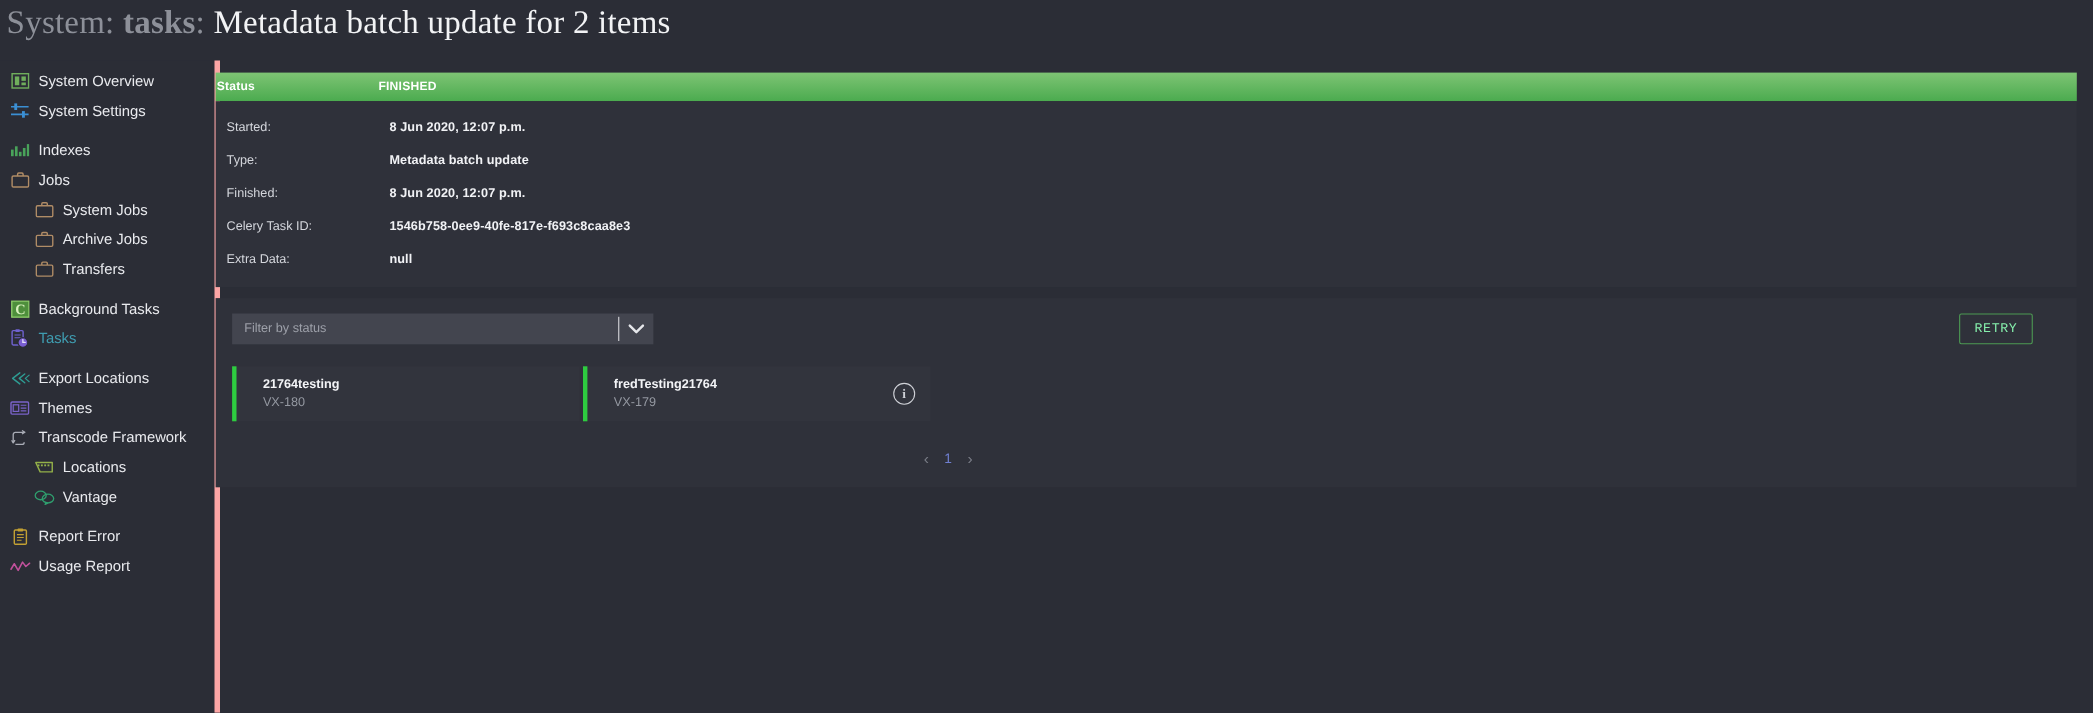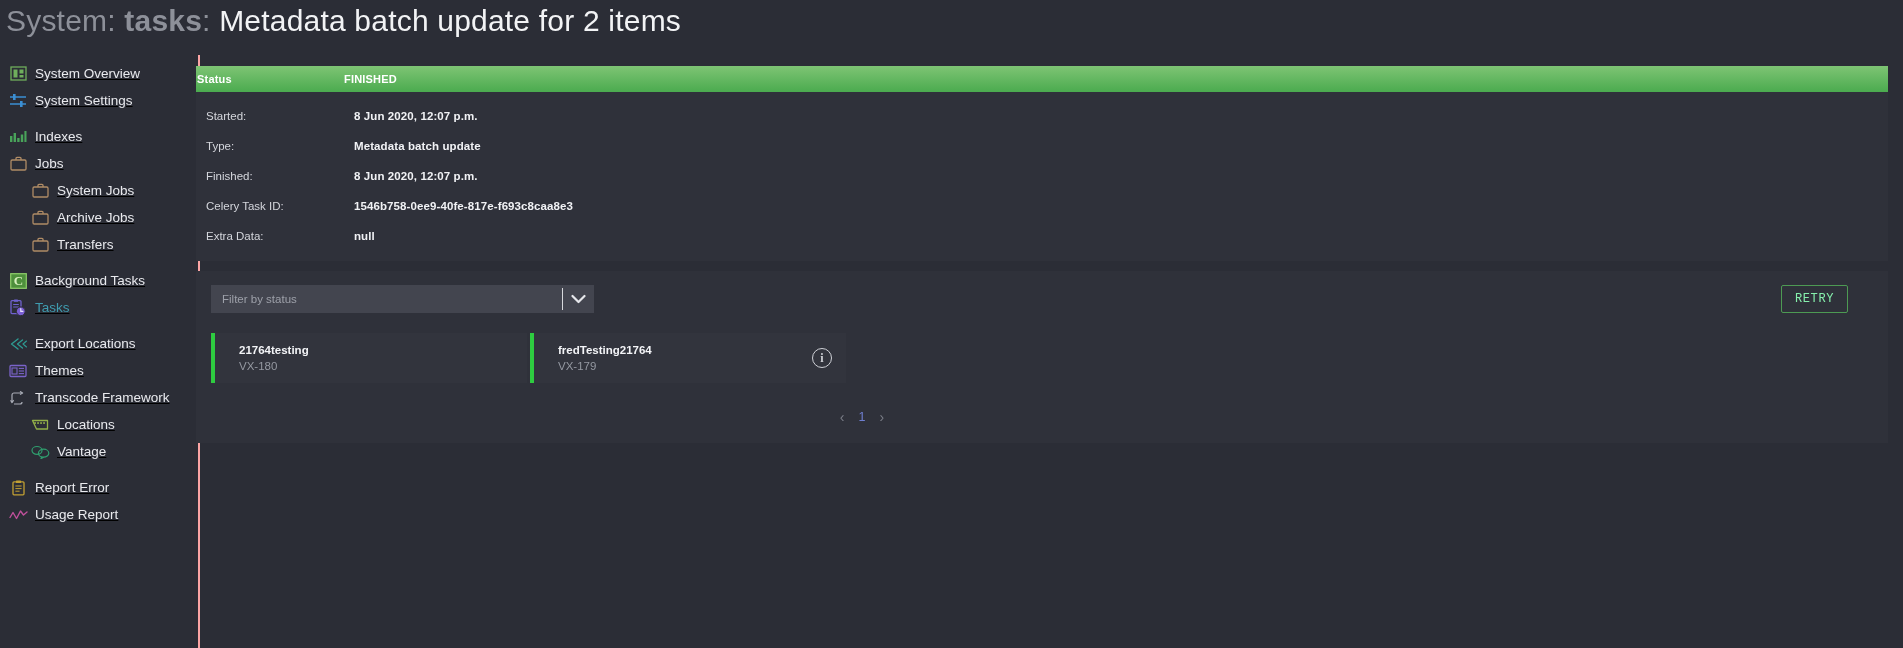--- a/index.html
+++ b/index.html
@@ -8,35 +8,34 @@
     background: #2b2d36;
     font-family: "Liberation Sans", sans-serif;
     overflow: hidden;
   }
   body { position: relative; }
 
   
   #page-title {
     position: absolute; left: 6px; top: 4px;
     font-size: 30px; font-weight: 300; letter-spacing: .2px;
-    white-space: nowrap; color: #ffffff;
+    white-space: nowrap; color: #ffffff; font-family: Liberation Serif, serif;
   }
   #page-title .crumb { color: #8d9099; }
   #page-title .crumb.b { font-weight: 600; }
   #page-title .sep { color: #8d9099; }
   #page-title .leaf { color: #f2f3f5; }
 
   
   #sidebar {
     position: absolute; left: 0; top: 55px;
     width: 200px; height: 593px;
-    border-right: 2px solid #fca5a5;
+    border-right: 5px solid #fca5a5;
     background: #2b2d36;
     padding-top: 5px;
-    text-decoration: underline;
   }
   .nav-item {
     display: flex; align-items: center;
     height: 27px; padding-left: 8px;
     cursor: pointer; white-space: nowrap;
   }
   .nav-item.lvl2 { padding-left: 30px; }
   .nav-item .ico {
     width: 20px; height: 20px; margin-right: 7px;
     flex: 0 0 20px; display: flex; align-items: center; justify-content: center;

